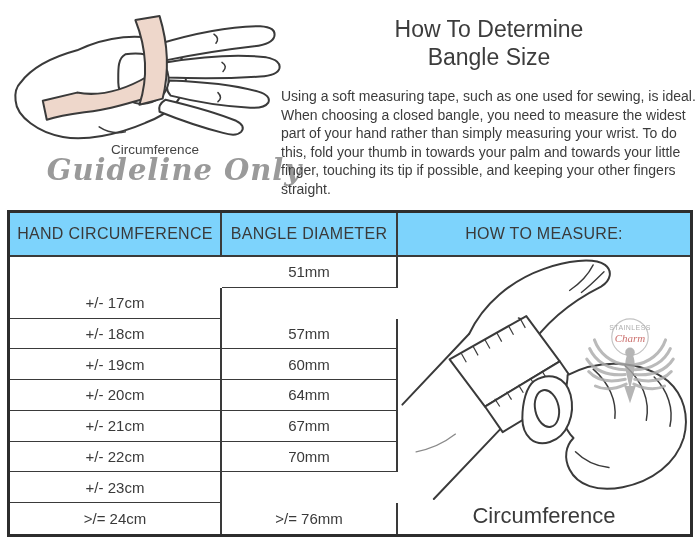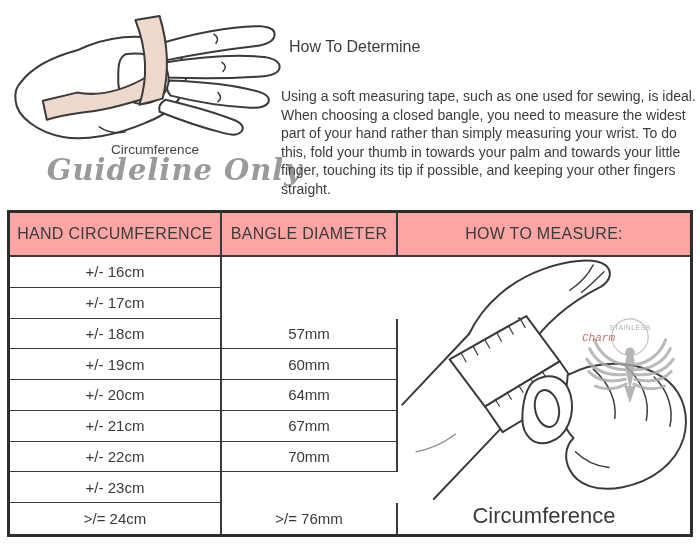--- a/index.html
+++ b/index.html
@@ -8,46 +8,46 @@
     font-family:"Liberation Sans",sans-serif;color:#3c3c3c;
   }
   
   .guide-illo{position:absolute;left:6px;top:4px;width:288px;height:146px;}
   .guide-caption{position:absolute;left:15px;top:142px;width:280px;text-align:center;
     font-size:13.5px;color:#444;}
   .guideline-watermark{position:absolute;left:32px;top:153px;width:285px;text-align:center;
     font-family:"DejaVu Serif",serif;font-style:italic;font-weight:bold;
     font-size:29px;color:#9a9a9a;letter-spacing:1px;}
   
-  .title{position:absolute;left:289px;top:33px;width:400px;text-align:left;
-    font-size:16px;line-height:28px;color:#3c3c3c;}
+  .title{position:absolute;left:289px;top:15px;width:400px;text-align:center;
+    font-size:23px;line-height:28px;color:#3c3c3c;}
   .intro{position:absolute;left:281px;top:87px;width:416px;
     font-size:14px;line-height:18.6px;color:#3c3c3c;}
   
   .size-table{position:absolute;left:7px;top:210px;width:686px;height:327px;
     box-sizing:border-box;border:3px solid #2d2d2d;background:#fff;
     display:grid;grid-template-columns:212px 176px 1fr;grid-template-rows:44px repeat(9,1fr);}
-  .th{display:flex;align-items:center;justify-content:center;background:#fca5a5;
+  .th{display:flex;align-items:center;justify-content:center;background:#7dd3fc;
     border-bottom:2px solid #3a3a3a;font-size:16px;letter-spacing:.3px;color:#3a3a3a;}
   .vline{border-right:2px solid #3a3a3a;}
   .td{display:flex;align-items:center;justify-content:center;font-size:15px;color:#3a3a3a;
     border-bottom:1.5px solid #3a3a3a;}
   .td.last{border-bottom:none;}
   .col1{grid-column:1;} .col2{grid-column:2;}
   .measure-cell{grid-column:3;grid-row:2/11;position:relative;overflow:hidden;background:#fff;}
   .measure-illo{position:absolute;left:0;top:2px;width:100%;height:242px;}
   .measure-caption{position:absolute;left:0;bottom:5px;width:100%;text-align:center;
     font-size:22px;color:#3a3a3a;}
   
   .brand-logo{position:absolute;right:12px;top:58px;width:96px;height:94px;opacity:.82;}
   .brand-logo svg{position:absolute;left:0;top:0;}
   .logo-top{position:absolute;top:9px;left:0;width:100%;text-align:center;
     font-size:7px;letter-spacing:.4px;color:#9c9c9c;}
-  .logo-script{position:absolute;top:17px;left:0;width:100%;text-align:left;
-    font-family:Liberation Mono, monospace;font-style:italic;font-size:11px;color:#c0504d;}
+  .logo-script{position:absolute;top:17px;left:0;width:100%;text-align:center;
+    font-family:Liberation Serif, serif;font-style:italic;font-size:11px;color:#c0504d;}
 </style>
 </head>
 <body>
 
 <div class="stage">
 
   <div class="guide-illo">
     <svg width="288" height="146" viewBox="0 0 285 145">
       <g stroke="#3a3a3a" stroke-width="2" fill="#ffffff" stroke-linecap="round" stroke-linejoin="round">
         <path d="M14 78 C 26 62 48 52 70 46 C 100 32 134 28 156 38 C 172 46 180 60 178 76 C 175 96 160 110 138 118 C 110 130 78 136 56 132 C 32 128 10 112 9 96 C 8 88 10 82 14 78 Z"></path>
@@ -66,20 +66,21 @@
         <path d="M140 72 C 116 86 92 92 70 88 L 36 96 L 40 115 C 62 108 84 108 104 103 C 124 98 140 94 150 88 Z"></path>
         <path d="M128 16 L 152 12 C 160 38 162 66 155 94 L 132 100 C 141 72 139 44 128 16 Z"></path>
       </g>
     </svg>
   </div>
   <div class="guide-caption">Circumference</div>
   <div class="guideline-watermark">Guideline Only</div>
 
   <div class="title">
     <div>How To Determine</div>
+    <div>Bangle Size</div>
   </div>
   <div class="intro">Using a soft measuring tape, such as one used for sewing, is ideal. When choosing a closed bangle, you need to measure the widest part of your hand rather than simply measuring your wrist. To do this, fold your thumb in towards your palm and towards your little finger, touching its tip if possible, and keeping your other fingers straight.</div>
 
   <div class="size-table">
     <div class="th vline">HAND CIRCUMFERENCE</div>
     <div class="th vline">BANGLE DIAMETER</div>
     <div class="th">HOW TO MEASURE:</div>
 
     <div class="measure-cell">
       <svg class="measure-illo" viewBox="0 0 292 246" preserveAspectRatio="xMidYMin meet">
@@ -142,21 +143,21 @@
             <path d="M44 72 L 50 90 L 56 72 Z"></path>
           </g>
         </svg>
         <div class="logo-top">STAINLESS</div>
         <div class="logo-script">Charm</div>
       </div>
 
       <div class="measure-caption">Circumference</div>
     </div>
 
-    <div class="td vline col1">+/- 16cm</div>
+    <div class="td vline col2">51mm</div>
     <div class="td vline col1">+/- 17cm</div>
     <div class="td vline col1">+/- 18cm</div>
     <div class="td vline col2">57mm</div>
     <div class="td vline col1">+/- 19cm</div>
     <div class="td vline col2">60mm</div>
     <div class="td vline col1">+/- 20cm</div>
     <div class="td vline col2">64mm</div>
     <div class="td vline col1">+/- 21cm</div>
     <div class="td vline col2">67mm</div>
     <div class="td vline col1">+/- 22cm</div>

